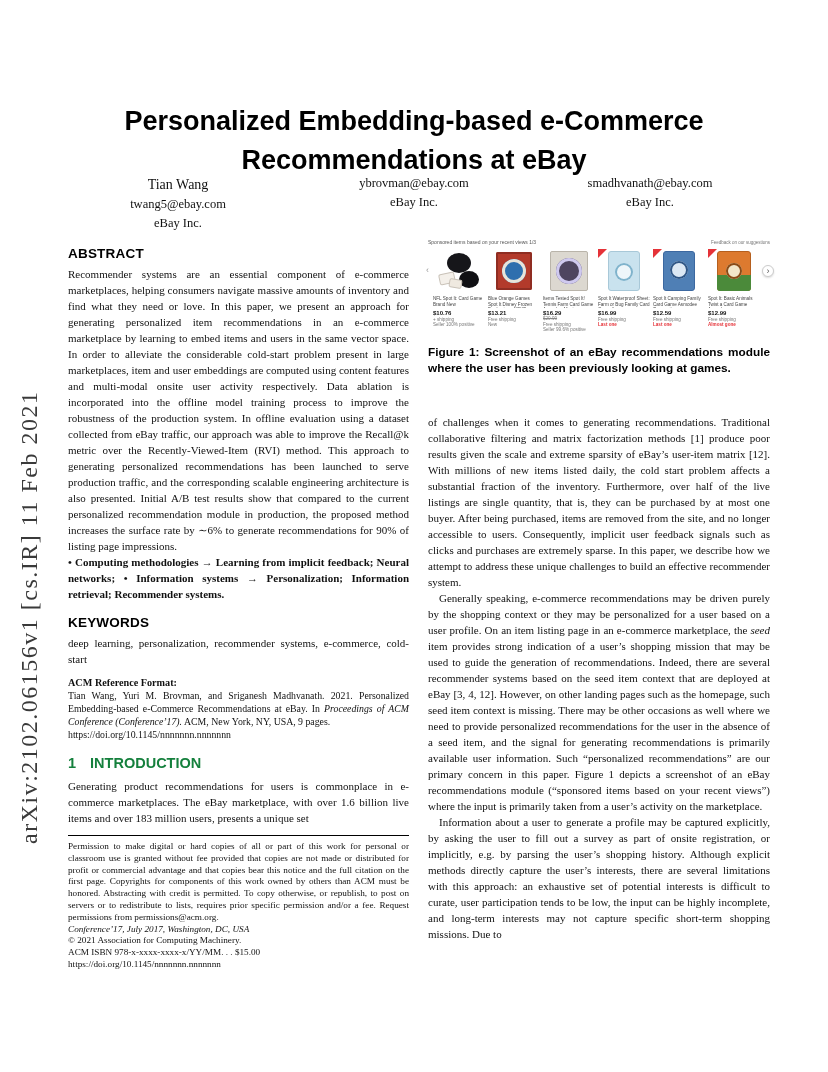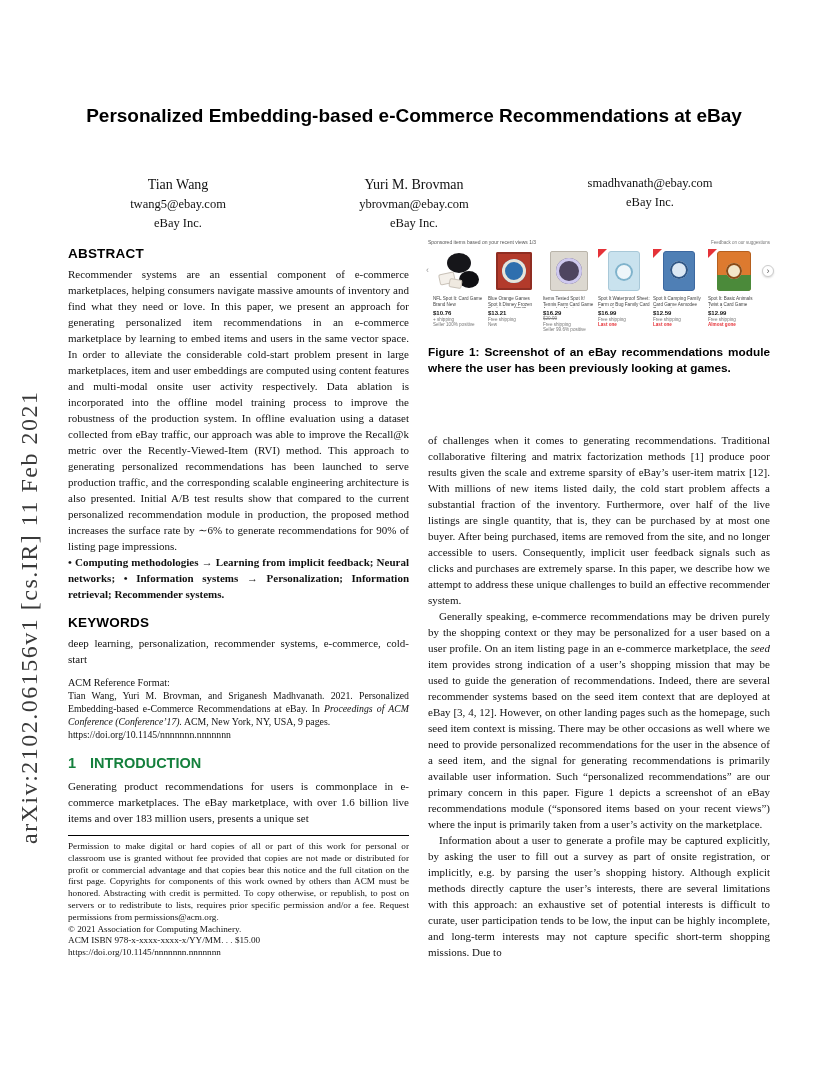--- a/index.html
+++ b/index.html
@@ -15,21 +15,21 @@
     position:absolute; left:16px; top:278px; height:566px;
     writing-mode:vertical-rl; transform:rotate(180deg);
     font-size:24px; color:#3a3a3a; letter-spacing:1.5px; white-space:nowrap;
     font-family:"Liberation Serif", serif;
   }
 
   
   .paper-title {
     position:absolute; top:102px; left:60px; width:708px;
     text-align:center; font-family:"Liberation Sans", sans-serif;
-    font-weight:bold; font-size:19px; line-height:1.45; color:#000;
+    font-weight:bold; font-size:27px; line-height:1.45; color:#000;
   }
   .authors { position:absolute; top:174px; left:60px; width:708px; display:flex; }
   .author { flex:1; text-align:center; line-height:1.5; }
   .author .name { font-size:14px; }
   .author .email, .author .affil { font-size:12.5px; }
 
   
   .col-left  { position:absolute; left:68px;  top:246px; width:341px; }
   .col-right { position:absolute; left:428px; top:239px; width:342px; }
 
@@ -37,21 +37,21 @@
     font-family:"Liberation Sans", sans-serif; font-weight:bold;
     font-size:13.5px; letter-spacing:.2px; margin:0 0 5px 0; color:#000;
   }
   .mt { margin-top:13px; }
   p.body-text {
     font-size:11px; line-height:16px; text-align:justify;
     color:#111; margin:0;
   }
   p.bold-all { font-weight:bold; }
   .acm-ref { margin-top:9px; font-size:9.8px; line-height:13px; text-align:justify; }
-  .acm-ref .rf-head { font-weight:normal; font-size:10.2px; }
+  .acm-ref .rf-head { font-weight:bold; font-size:10.2px; }
   .acm-ref .it { font-style:italic; }
   .intro-head {
     font-family:"Liberation Sans", sans-serif; font-weight:bold;
     font-size:14.5px; margin:14px 0 7px 0; color:#15803d;
   }
   .intro-head .num { margin-right:14px; }
 
   .footnote-rule { border:none; border-top:1px solid #000; margin:9px 0 5px 0; width:100%; }
   .footnote { font-size:9.2px; line-height:11.8px; text-align:justify; color:#111; }
   .footnote .it { font-style:italic; }
@@ -96,41 +96,40 @@
                font-family:"Liberation Sans", sans-serif; }
   .nav-prev { left:-2px; }
   .nav-next { right:-4px; width:12px; height:12px; border:1px solid #ccc; border-radius:50%;
               background:#fff; text-align:center; line-height:11px; color:#555;
               box-shadow:0 1px 2px rgba(0,0,0,.15); }
 
   .fig-caption {
     margin-top:12px; font-family:"Liberation Sans", sans-serif;
     font-weight:bold; font-size:11.8px; line-height:16px; text-align:justify; color:#000;
   }
-  .right-body { margin-top:56px; }
+  .right-body { margin-top:38px; }
   .right-body p + p { text-indent:11px; }
   .it { font-style:italic; }
 </style>
 </head>
 <body>
 
 <div class="page">
 
   <div class="arxiv-strip">arXiv:2102.06156v1  [cs.IR]  11 Feb 2021</div>
 
   <h1 class="paper-title">Personalized Embedding-based e-Commerce Recommendations at eBay</h1>
 
   <div class="authors">
     <div class="author">
       <div class="name">Tian Wang</div>
       <div class="email">twang5@ebay.com</div>
       <div class="affil">eBay Inc.</div>
     </div>
     <div class="author">
-      <div class="name">Yuri M. Brovman</div>
       <div class="email">ybrovman@ebay.com</div>
       <div class="affil">eBay Inc.</div>
     </div>
     <div class="author">
       <div class="email">smadhvanath@ebay.com</div>
       <div class="affil">eBay Inc.</div>
     </div>
   </div>
 
   <div class="col-left">
@@ -149,20 +148,21 @@
     </div>
 
     <div class="intro-head">
       <span class="num">1</span><span>INTRODUCTION</span>
     </div>
     <p class="body-text">Generating product recommendations for users is commonplace in e-commerce marketplaces. The eBay marketplace, with over 1.6 billion live items and over 183 million users, presents a unique set</p>
 
     <hr class="footnote-rule">
     <div class="footnote">
       <span>Permission to make digital or hard copies of all or part of this work for personal or classroom use is granted without fee provided that copies are not made or distributed for profit or commercial advantage and that copies bear this notice and the full citation on the first page. Copyrights for components of this work owned by others than ACM must be honored. Abstracting with credit is permitted. To copy otherwise, or republish, to post on servers or to redistribute to lists, requires prior specific permission and/or a fee. Request permissions from permissions@acm.org.</span>
+      <div class="it">Conference’17, July 2017, Washington, DC, USA</div>
       <div>© 2021 Association for Computing Machinery.</div>
       <div>ACM ISBN 978-x-xxxx-xxxx-x/YY/MM. . . $15.00</div>
       <div>https://doi.org/10.1145/nnnnnnn.nnnnnnn</div>
     </div>
   </div>
 
   <div class="col-right">
 
     <div class="figure1">
       <div class="module-header">

